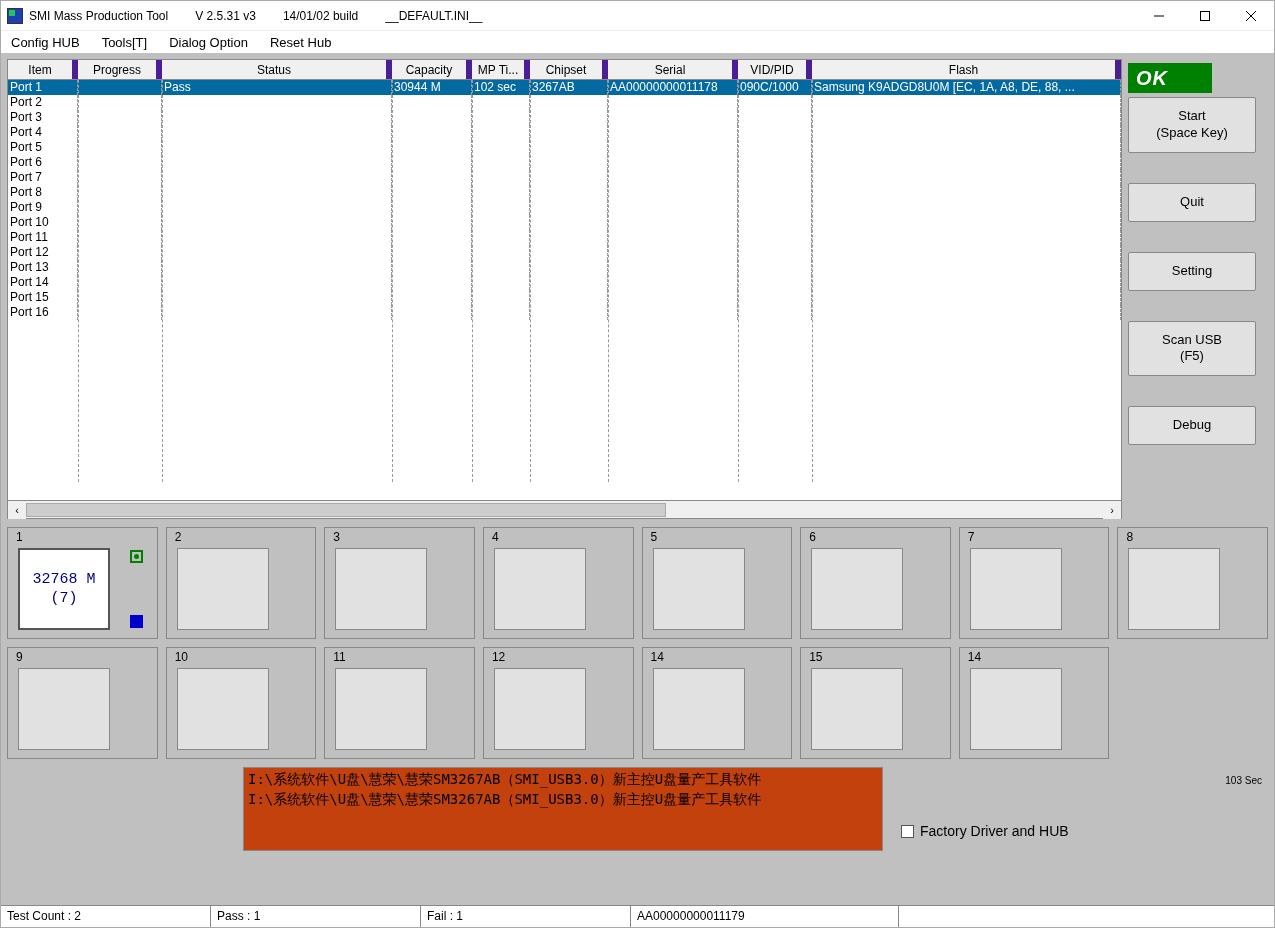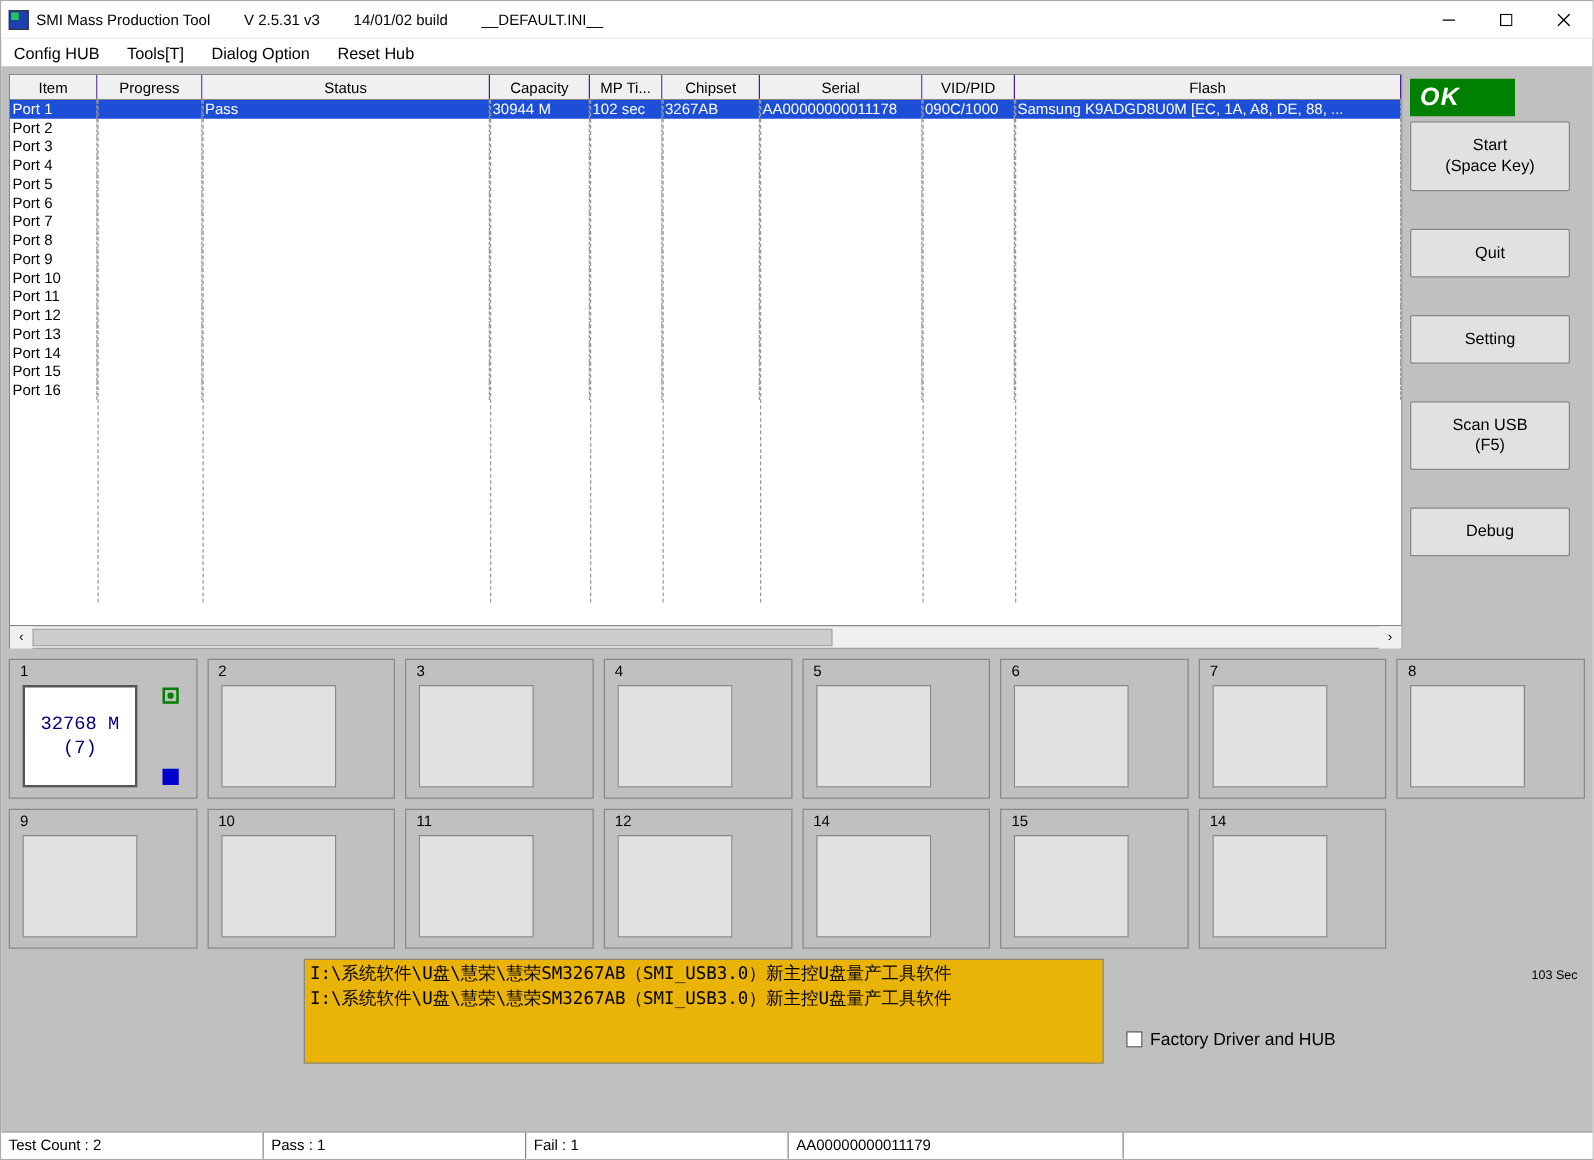--- a/index.html
+++ b/index.html
@@ -87,37 +87,37 @@
     flex-direction: column;
     position: relative;
   }
   .grid-head {
     display: flex;
     height: 20px;
     border-bottom: 1px solid #888;
   }
   .gh {
     background: #f0f0f0;
-    border-right: 1px solid #4c1d95;
+    border-right: 6px solid #4c1d95;
     display: flex; align-items: center; justify-content: center;
     font-size: 12px;
     white-space: nowrap;
     overflow: hidden;
   }
   .grid-body {
     flex: 1;
     position: relative;
     overflow: hidden;
   }
   .grid-row {
     display: flex;
     height: 15px;
     font-size: 12px;
   }
-  .grid-row.selected { background: #1d4ed8; color: #fff; }
+  .grid-row.selected { background: #0369a1; color: #fff; }
   .gc {
     border-right: 1px dashed #999;
     padding: 0 2px;
     overflow: hidden;
     white-space: nowrap;
     text-align: left;
   }
   .grid-row:not(.selected) .gc.item-c { color: #000; }
   .dashed-cols {
     position: absolute;
@@ -231,21 +231,21 @@
     display: flex;
     align-items: flex-start;
     gap: 18px;
     padding: 0 6px;
     height: 90px;
   }
   .log-box {
     margin-left: 230px;
     width: 640px;
     height: 84px;
-    background: #eab308;
+    background: #c2410c;
     border: 1px solid #888;
     font-family: "SimSun", "Microsoft YaHei", monospace;
     font-size: 14px;
     padding: 2px 4px;
     line-height: 1.4;
     overflow: hidden;
   }
   .fact-hub {
     display: flex;
     align-items: center;

